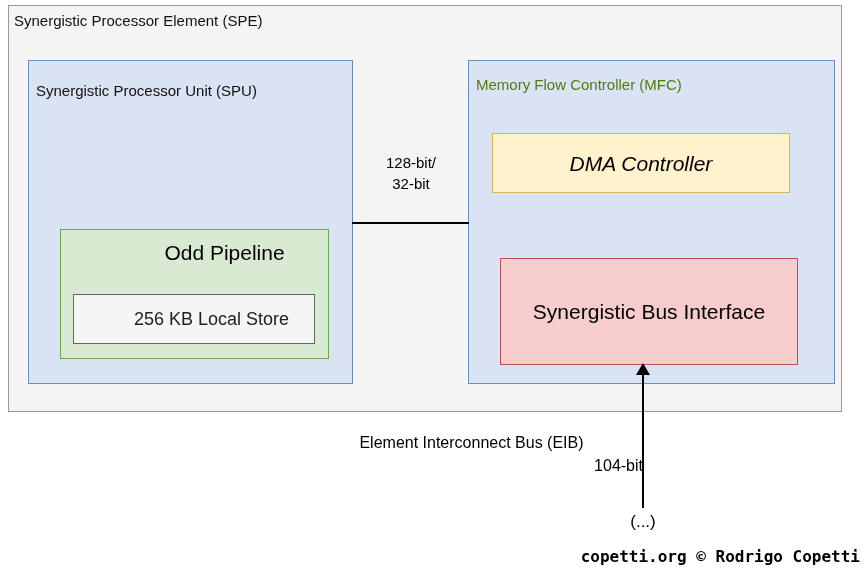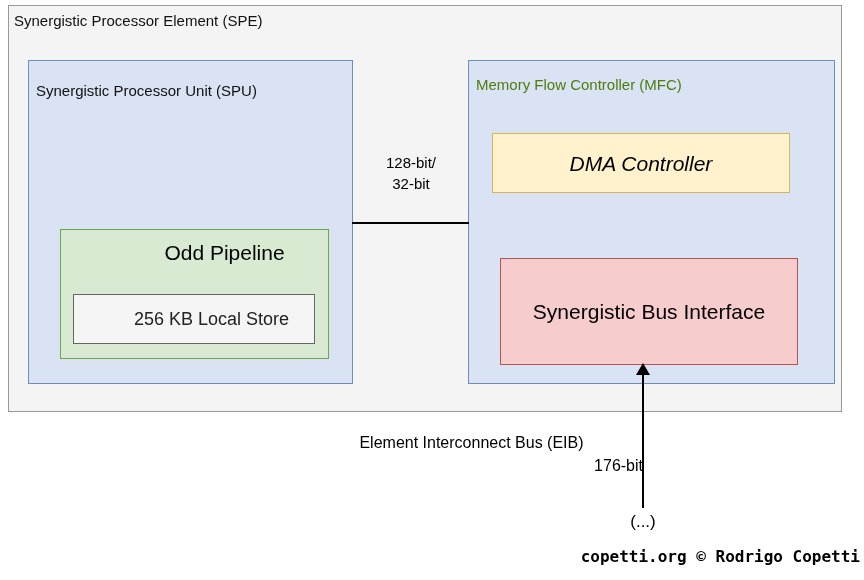--- a/index.html
+++ b/index.html
@@ -272,21 +272,21 @@
   </div>
 
   <div class="connector-line"></div>
   <div class="connector-label">
     <div>128-bit/</div>
     <div>32-bit</div>
   </div>
 
   <div class="eib-caption">
     <div class="eib-line-1">Element Interconnect Bus (EIB)</div>
-    <div class="eib-line-2">176-bit</div>
+    <div class="eib-line-2">104-bit</div>
   </div>
 
   <div class="arrow-shaft"></div>
   <div class="arrow-head"></div>
   <div class="ellipsis-label">(...)</div>
 
   <div class="footer">copetti.org © Rodrigo Copetti</div>
 
 </div>
 

